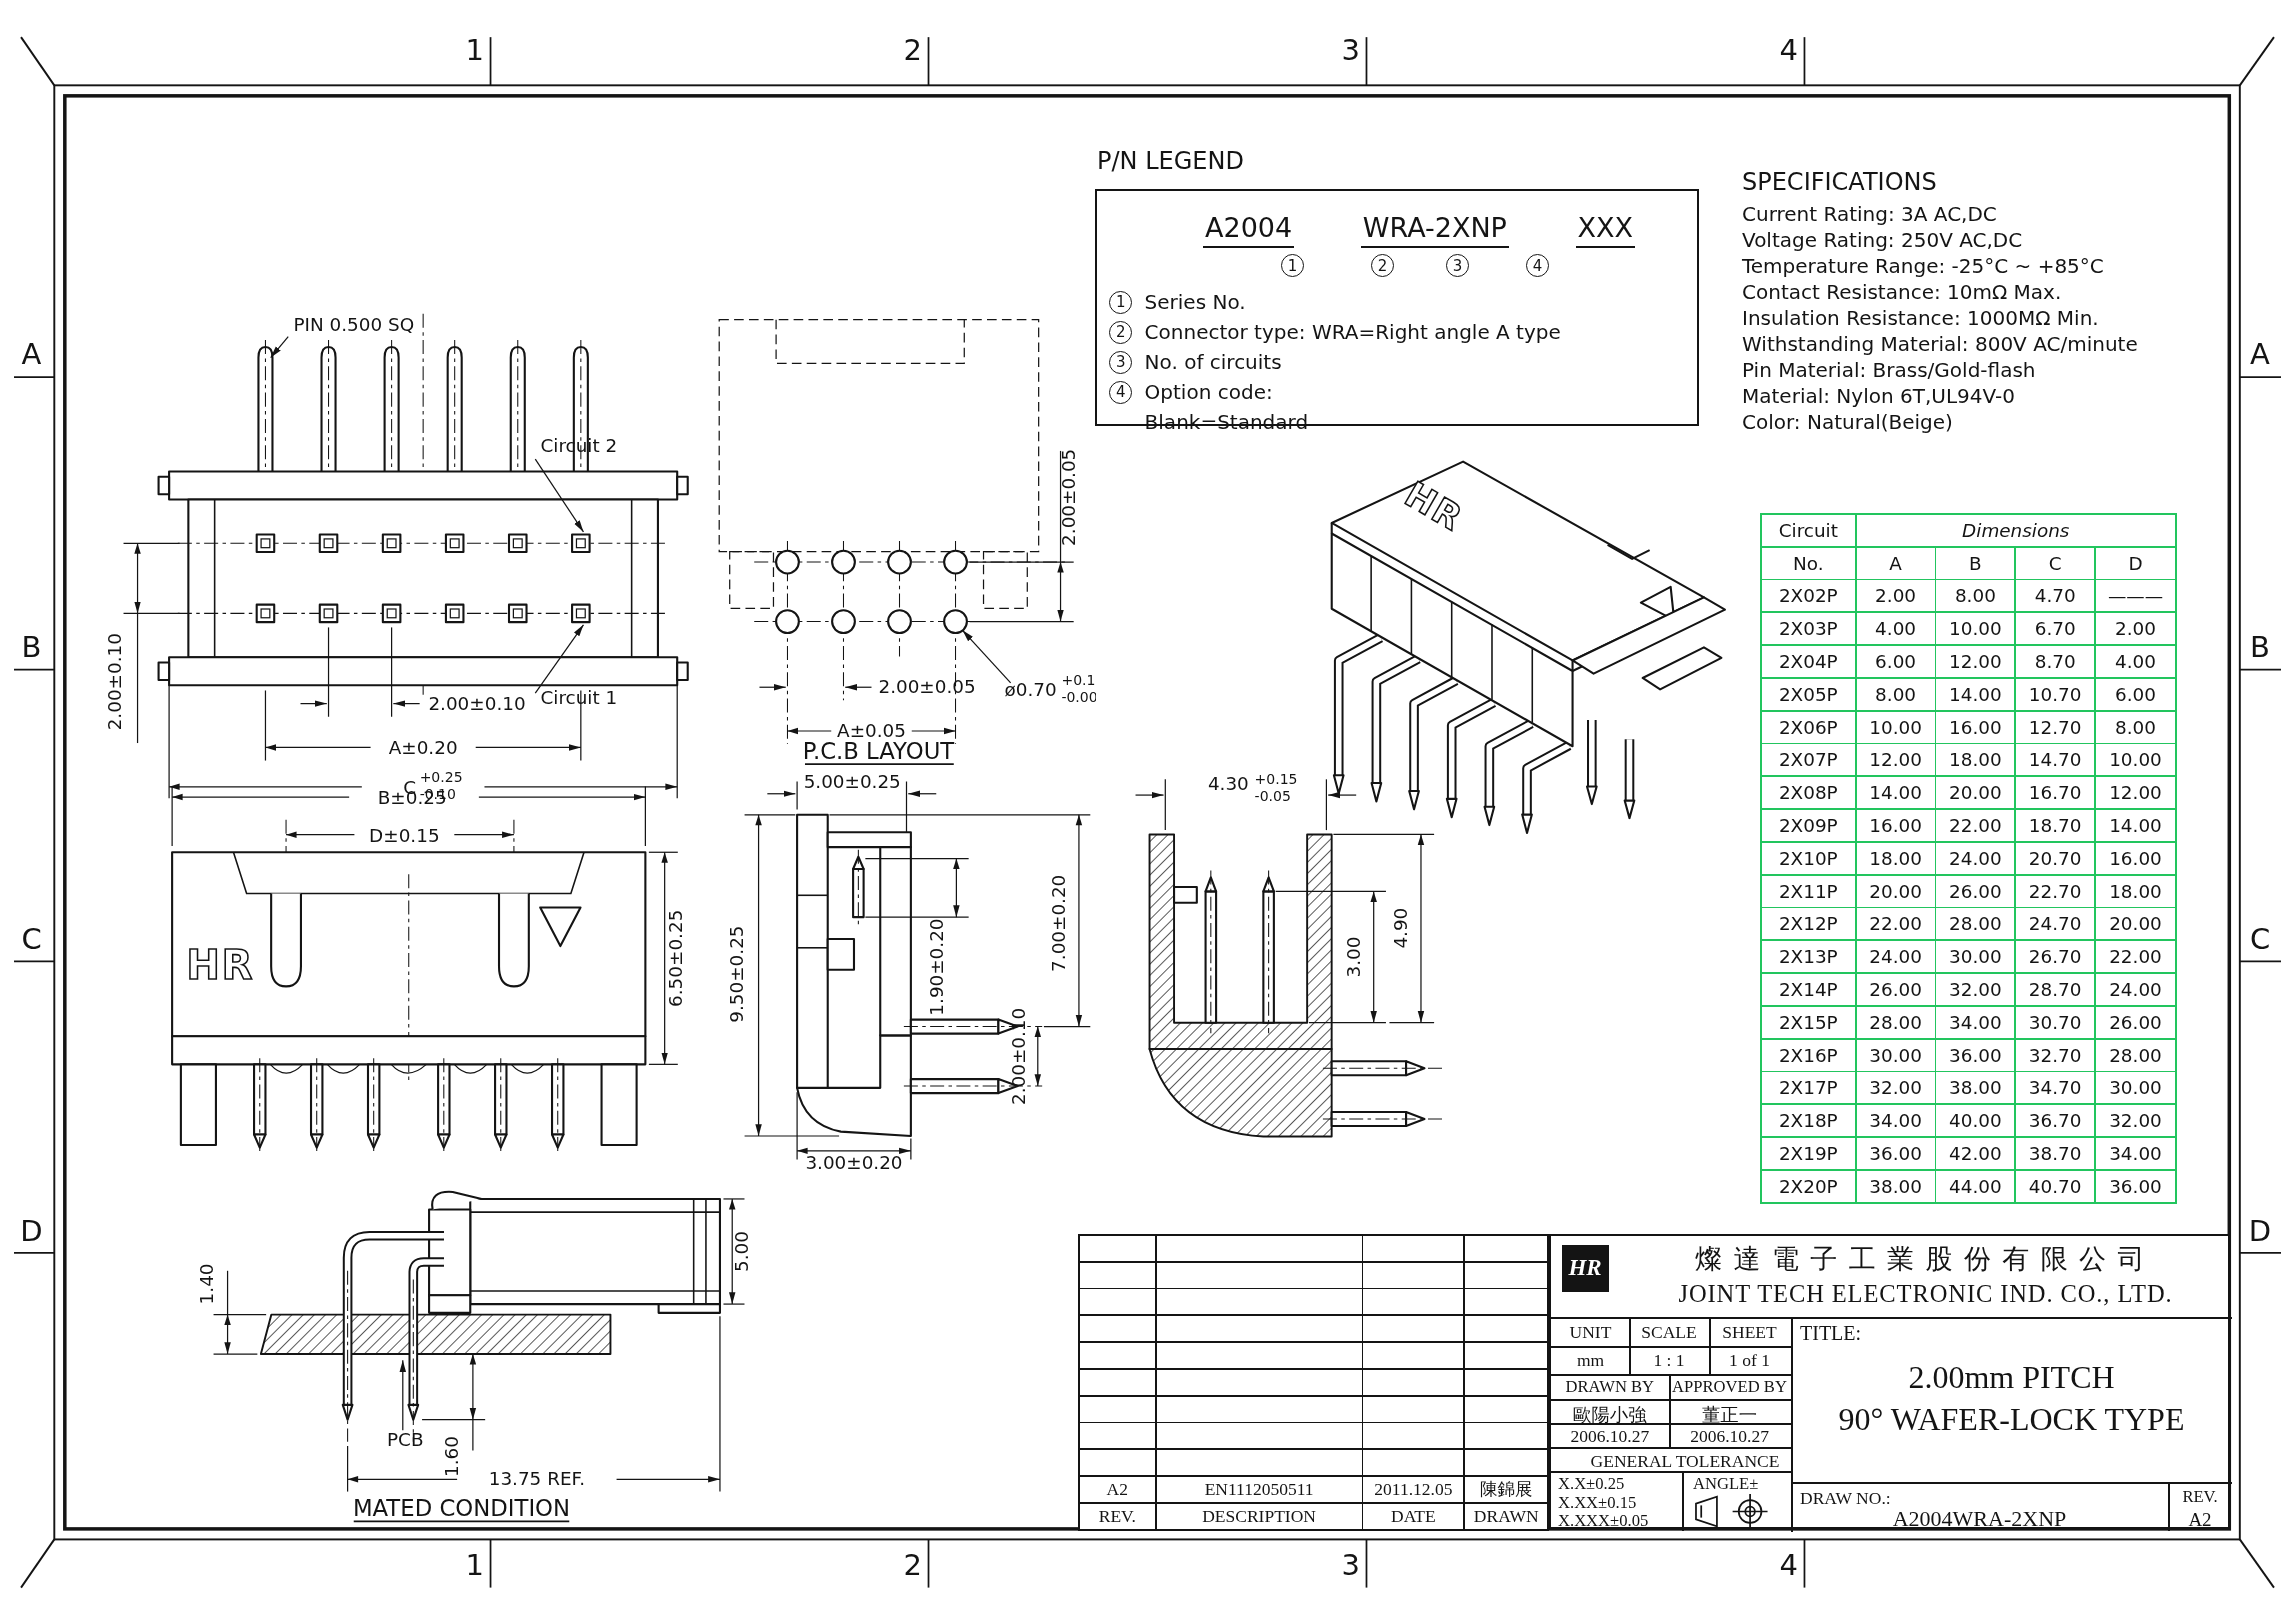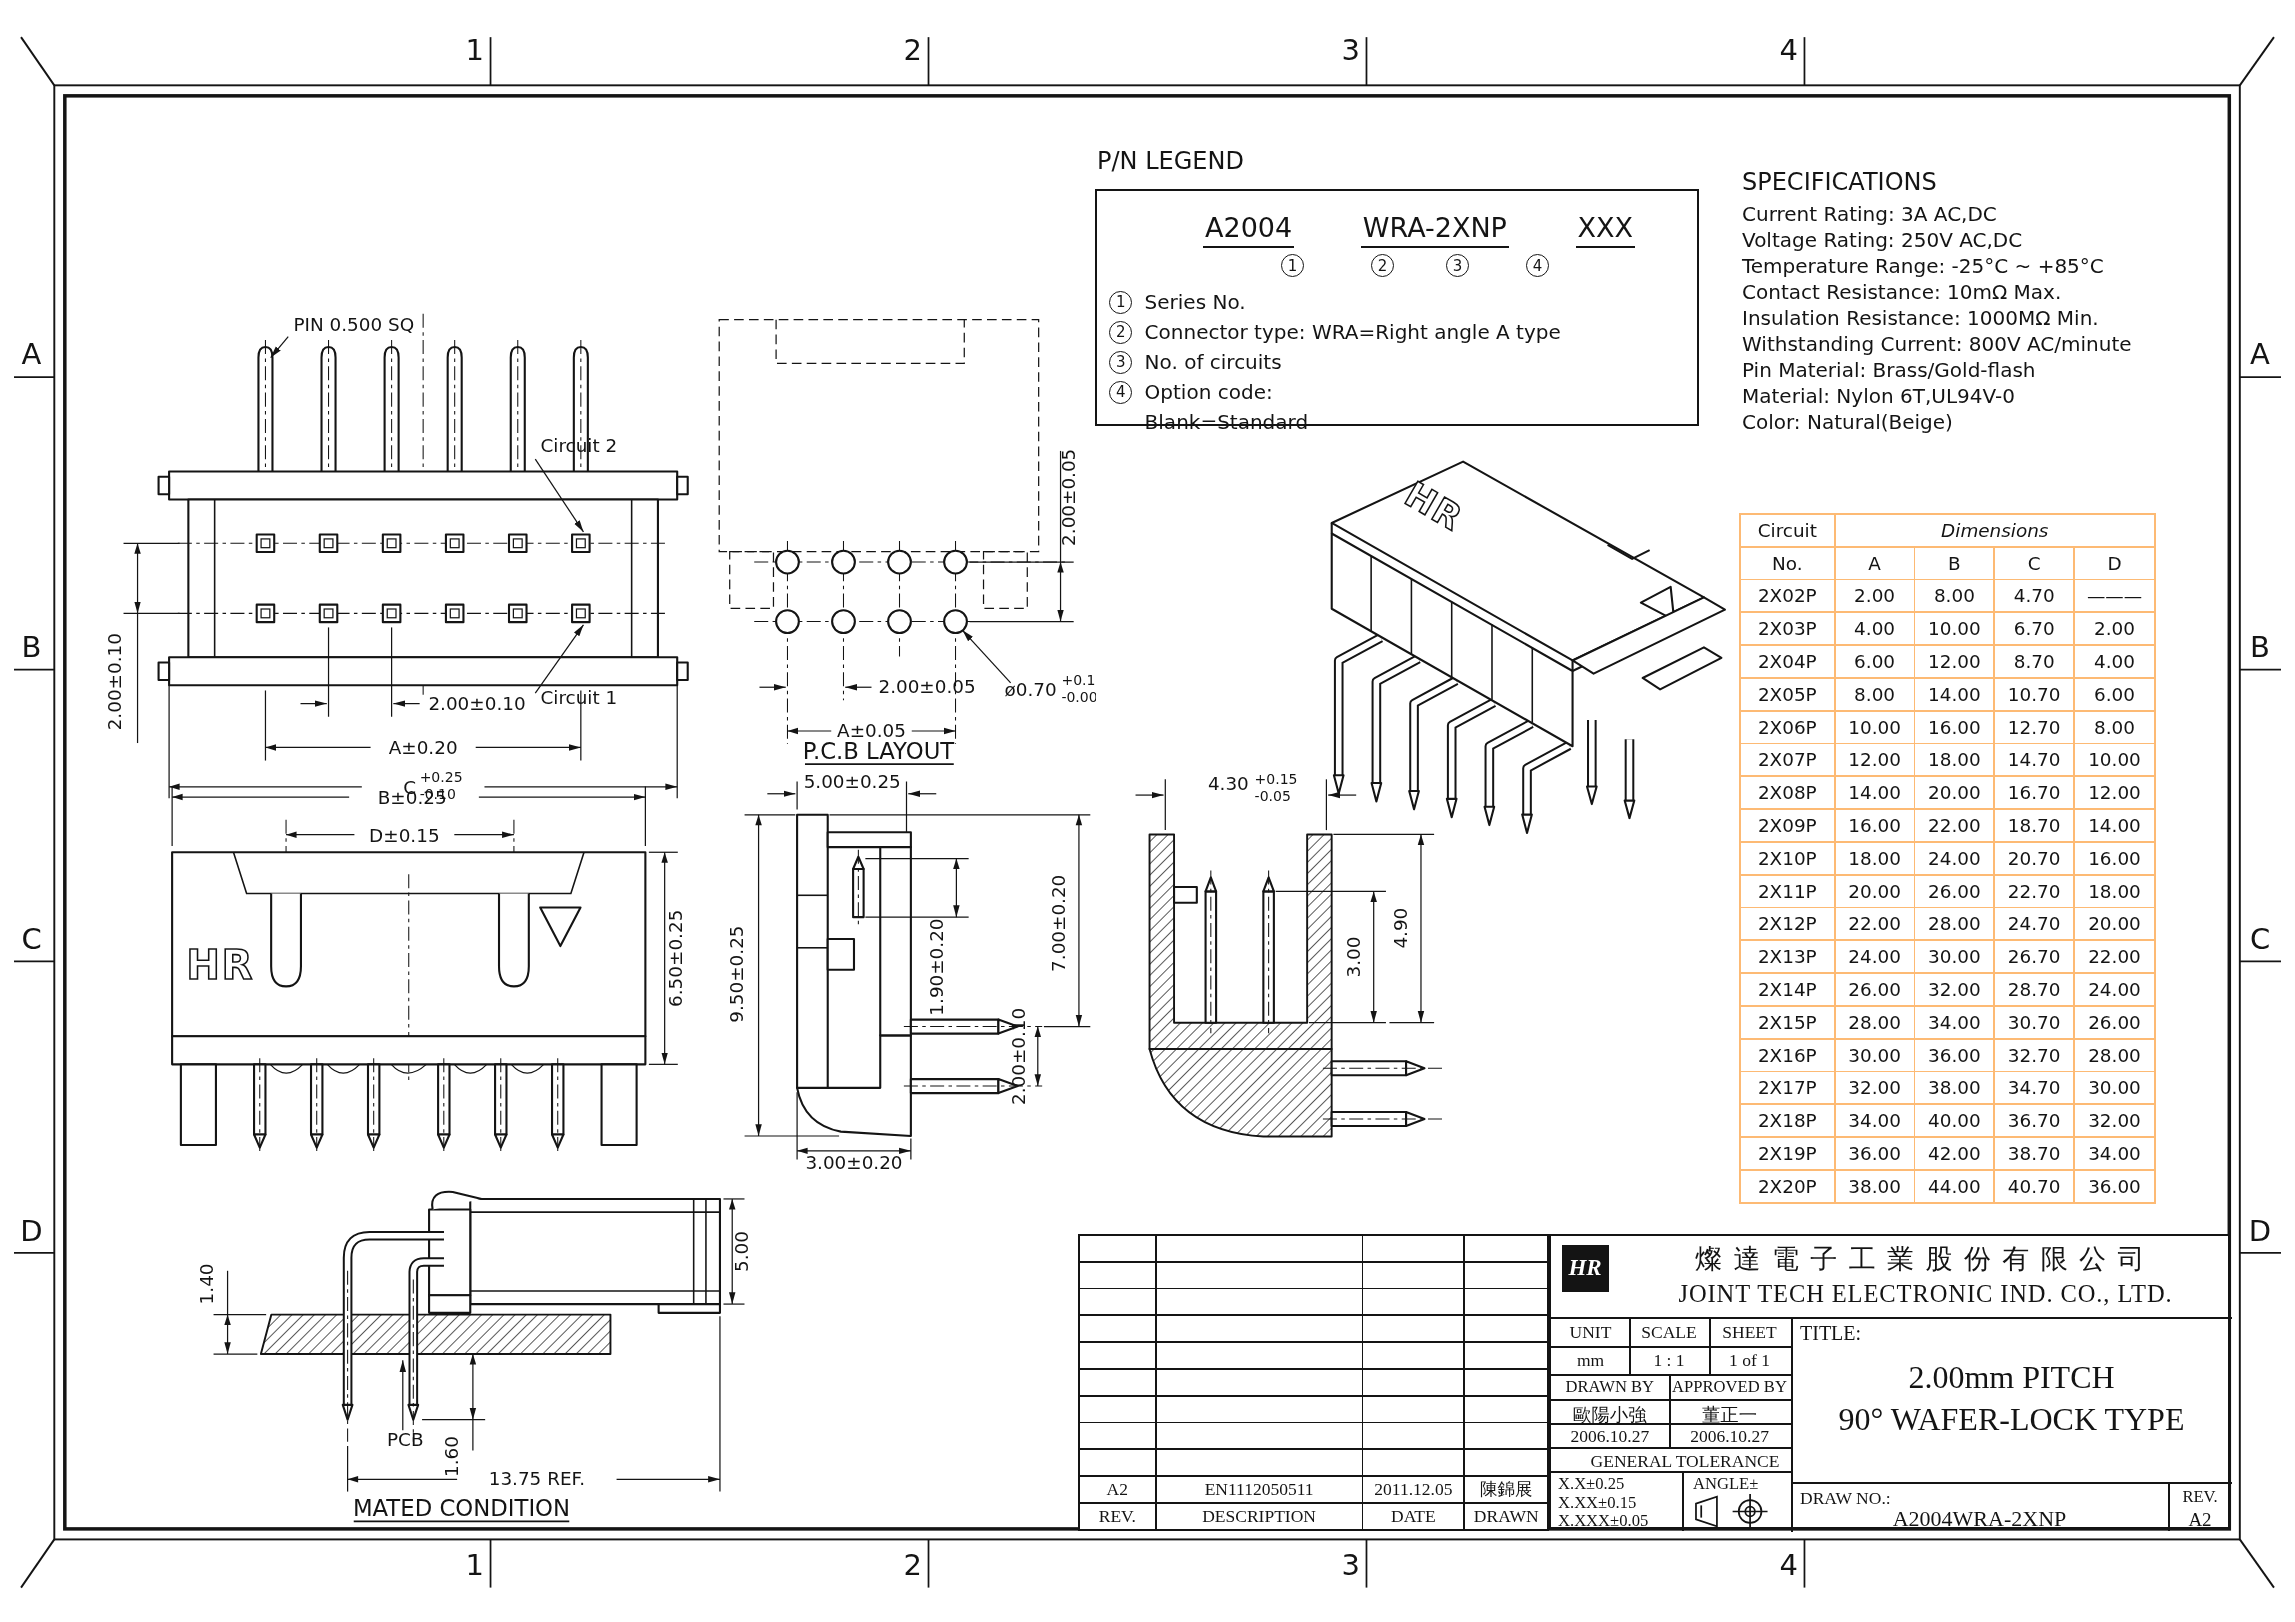--- a/index.html
+++ b/index.html
@@ -29,21 +29,21 @@
   .pn-part span{border-bottom:2.1px solid #141414;padding:0 1.8px 2.6px 1.8px;margin-left:44px;}
   .mk{width:23px;height:23px;border:1.8px solid #141414;border-radius:50%;display:inline-flex;flex:none;
       align-items:center;justify-content:center;font:15px "DejaVu Sans",sans-serif;box-sizing:border-box;}
   .pn-items{position:absolute;left:12.3px;top:96px;right:7px;}
   .pn-row{display:flex;align-items:center;gap:12.3px;height:30px;font:20px "DejaVu Sans",sans-serif;}
   
   .spec-title{font:24px "DejaVu Sans",sans-serif;}
   .spec-line{font:20px "DejaVu Sans",sans-serif;line-height:26px;white-space:pre;}
   
   .dimtab{position:absolute;display:grid;grid-template-columns:93px 78px 78px 78px 79px;
-          gap:1.8px;padding:1.8px;background:#fdba74;}
+          gap:1.8px;padding:1.8px;background:#22c55e;margin-left:21px;}
   .dimtab .c{background:#fff;font:18.4px "DejaVu Sans",sans-serif;display:flex;align-items:center;
              justify-content:center;height:31px;}
   .dimtab .sp4{grid-column:2 / span 4;font-style:italic;}
   
   .revtab{position:absolute;display:grid;grid-template-columns:75px 205px 100px 82px;
           grid-auto-rows:25px;gap:1.8px;padding:1.8px;background:#141414;}
   .revtab .c{background:#fff;font:17.5px "Liberation Serif",serif;display:flex;align-items:center;justify-content:center;}
   .tbr{position:absolute;border:2.3px solid #141414;box-sizing:border-box;background:#fff;}
   .tbr .hl,.tbr .vl{position:absolute;background:#141414;}
   .tbr .hl{height:2.1px;}
@@ -574,21 +574,21 @@
 
   <div class="abs" style="left:1742px;top:168px;width:491px">
     <div class="spec-title">SPECIFICATIONS</div>
     <div style="margin-top:5.3px">
 
     <div class="spec-line">Current Rating: 3A AC,DC</div>
         <div class="spec-line">Voltage Rating: 250V AC,DC</div>
         <div class="spec-line">Temperature Range: -25°C ~ +85°C</div>
         <div class="spec-line">Contact Resistance: 10mΩ Max.</div>
         <div class="spec-line">Insulation Resistance: 1000MΩ Min.</div>
-        <div class="spec-line">Withstanding Current: 800V AC/minute</div>
+        <div class="spec-line">Withstanding Material: 800V AC/minute</div>
         <div class="spec-line">Pin Material: Brass/Gold-flash</div>
         <div class="spec-line">Material: Nylon 6T,UL94V-0</div>
         <div class="spec-line">Color: Natural(Beige)</div>
       </div>
   </div>
 
   <div class="dimtab" style="left:1739px;top:513px">
     <div class="c">Circuit</div>
     <div class="c sp4">Dimensions</div>
     <div class="c">No.</div>

